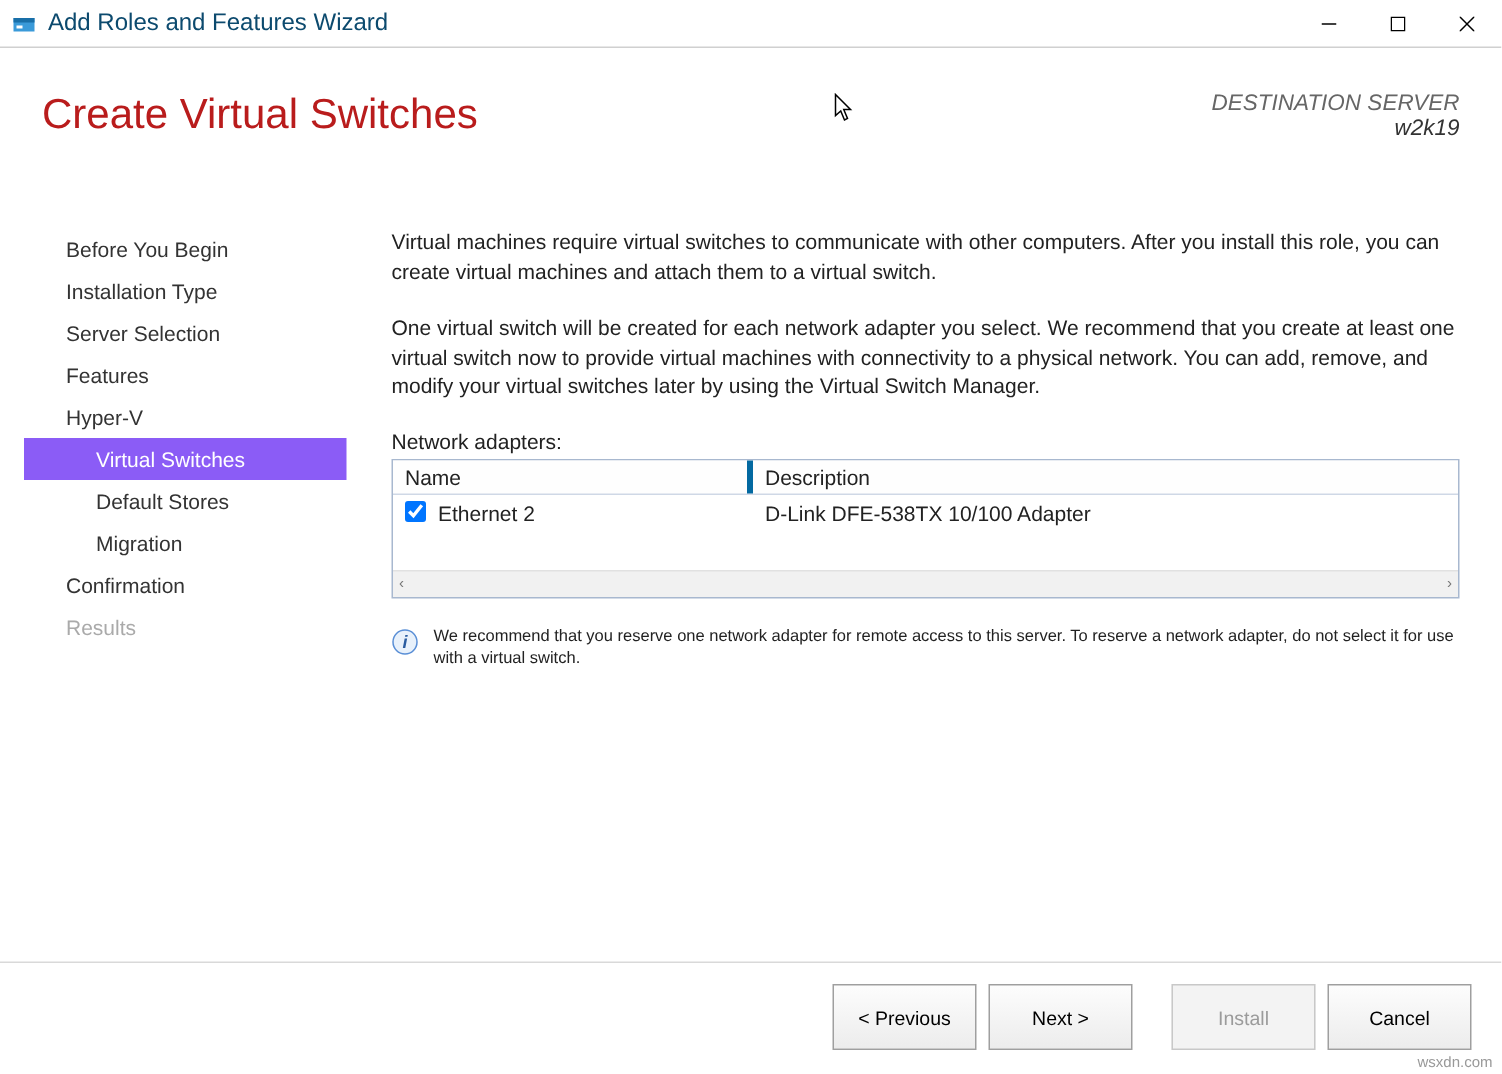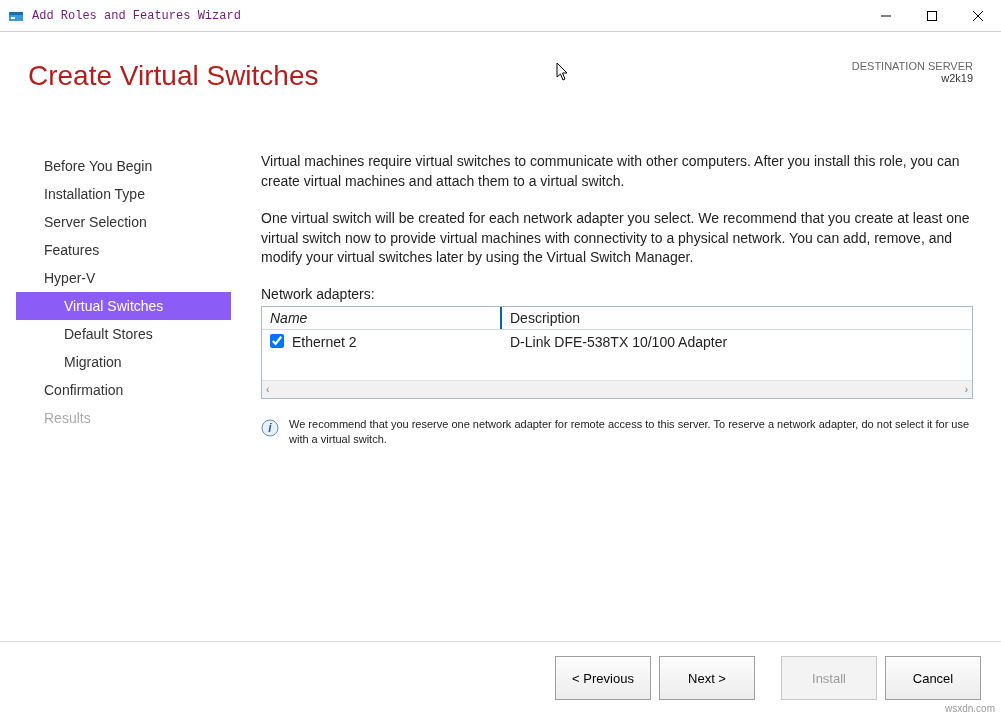--- a/index.html
+++ b/index.html
@@ -1,39 +1,39 @@
 <!DOCTYPE html>
 <html><head>
   <meta charset="utf-8">
   <style>
     * { margin: 0; padding: 0; box-sizing: border-box; font-family: "Segoe UI", Tahoma, sans-serif; }
     body { background: #fff; width: 1001px; height: 716px; overflow: hidden; position: relative; }
     .titlebar { height: 32px; display: flex; align-items: center; border-bottom: 1px solid #d0d0d0; padding-left: 8px; }
     .titlebar-icon { width: 16px; height: 16px; margin-right: 8px; display:flex; align-items:center; }
-    .titlebar-text { font-size: 12px; color: #701a75; flex: 1; font-family: Liberation Mono, monospace; }
+    .titlebar-text { font-size: 16px; color: #0c4a6e; flex: 1; }
     .window-controls { display: flex; height: 100%; }
     .window-btn { width: 46px; height: 100%; display: flex; align-items: center; justify-content: center; font-size: 10px; cursor: pointer; }
     .header-region { padding: 28px 28px 0 28px; position: relative; height: 105px; }
     .page-title { font-size: 28px; font-weight: 300; color: #b91c1c; }
-    .dest-block { position: absolute; right: 28px; top: 28px; text-align: right; font-size: 11px; color: #555; }
+    .dest-block { position: absolute; right: 28px; top: 28px; text-align: right; font-size: 15px; color: #555; font-style: italic; }
     .dest-label { color: #666; }
     .dest-name { color: #333; }
     .content-row { display: flex; padding: 0 16px; height: 500px; }
     .nav { width: 215px; padding-top: 15px; }
     .nav-item { font-size: 14px; color: #333; padding: 6px 14px 6px 28px; cursor: pointer; white-space: nowrap; }
     .nav-item.sub { padding-left: 48px; }
     .nav-item.selected { background: #8b5cf6; color: #fff; }
     .nav-item.disabled { color: #aaa; }
     .main { flex: 1; padding: 15px 12px 0 30px; font-size: 14px; color: #222; }
     .main p { margin-bottom: 18px; line-height: 1.4; }
     .adapters-label { margin-bottom: 4px; display:block; }
     .adapters-table { border: 1px solid #a8b8cf; width: 100%; }
     .adapters-head { display: flex; background: #fefefe; border-bottom: 1px solid #cfd8e6; }
     .th { padding: 3px 8px; font-weight: 400; font-size: 14px; }
-    .th-name { width: 240px; border-right: 2px solid #0369a1; font-style: italic; }
+    .th-name { width: 240px; border-right: 4px solid #0369a1; }
     .th-desc { flex: 1; }
     .adapters-body { height: 50px; }
     .tr { display: flex; padding: 4px 8px; }
     .td-check { width: 22px; }
     .td-check input { width: 14px; height: 14px; }
     .td-name { width: 218px; }
     .td-desc { flex: 1; }
     .hscroll { display:flex; background:#f1f1f1; border-top:1px solid #e1e1e1; height:18px; align-items:center; justify-content:space-between; padding:0 4px; font-size:10px; color:#777; }
     .info-row { display: flex; margin-top: 18px; align-items: flex-start; }
     .info-icon { width: 18px; height: 18px; margin-right: 10px; margin-top: 2px; flex-shrink:0; }

